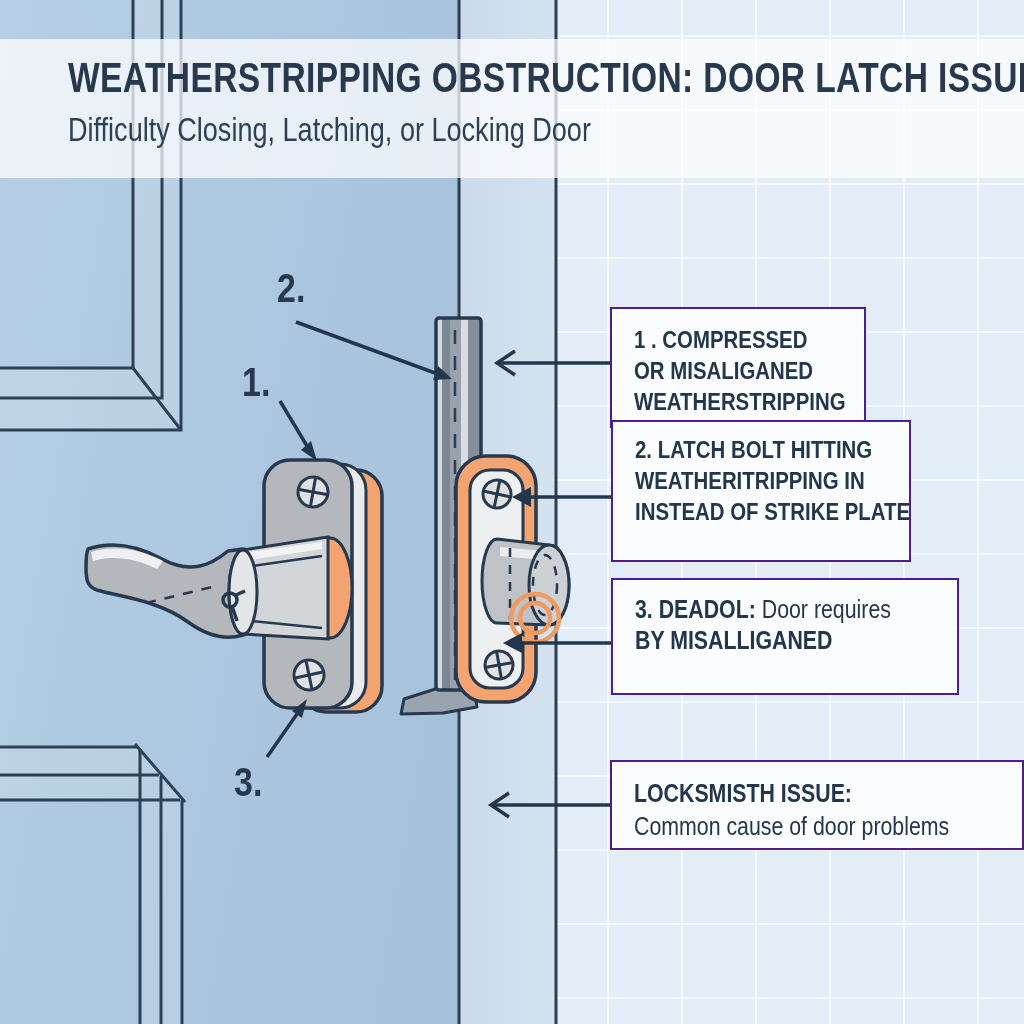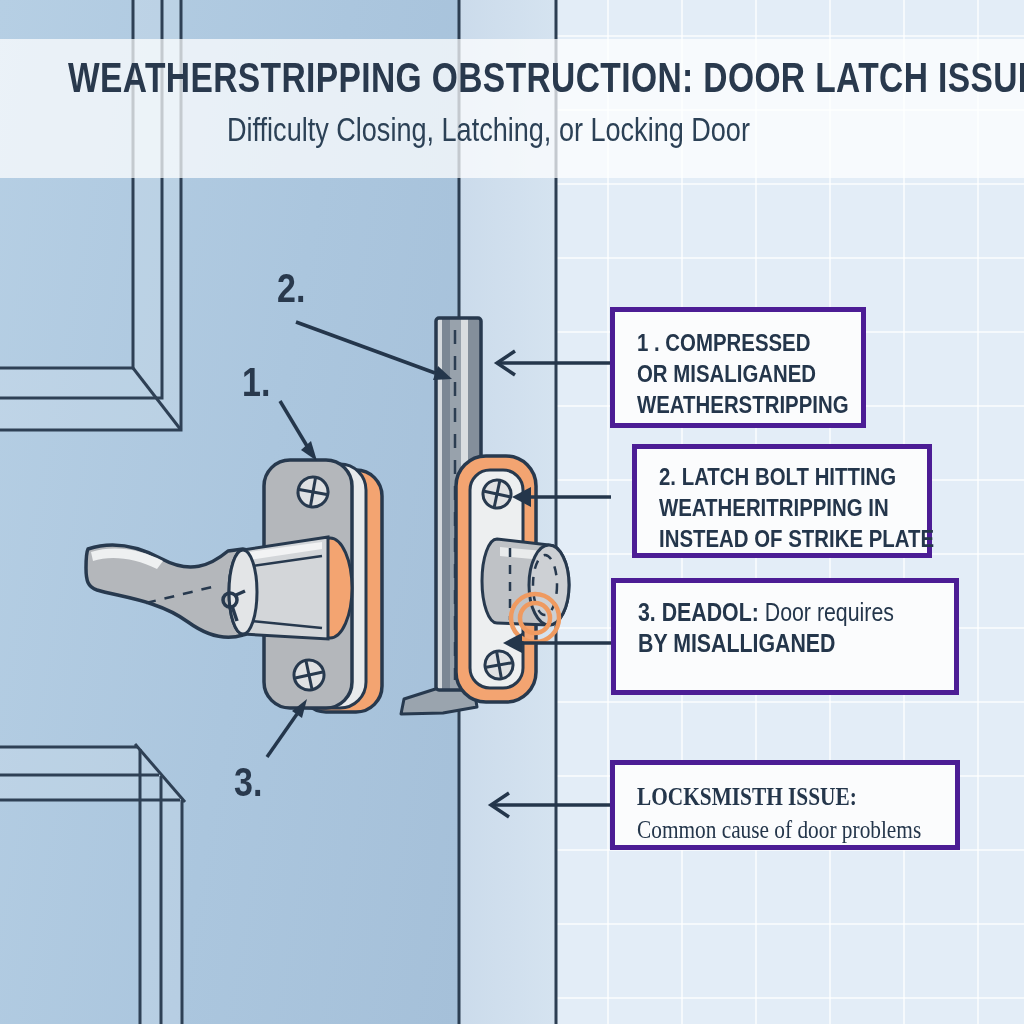--- a/index.html
+++ b/index.html
@@ -31,36 +31,36 @@
   .banner{
     position:absolute;left:0;top:39px;width:1024px;height:139px;
     background:rgba(255,255,255,0.72);z-index:3;
     padding-left:68px;box-sizing:border-box;
   }
   .title{
     margin-top:14px;font-size:43px;font-weight:700;letter-spacing:.5px;
     color:#29394d;white-space:nowrap;
   }
   .subtitle{
-    margin-top:9px;font-size:33px;font-weight:400;color:#2c4156;white-space:nowrap;text-align:center;
+    margin-top:9px;font-size:33px;font-weight:400;color:#2c4156;white-space:nowrap;
   }
   .cond{display:inline-block;transform:scaleX(0.78);transform-origin:0 50%;white-space:nowrap;}
   .cond85{display:inline-block;transform:scaleX(0.85);transform-origin:0 50%;white-space:nowrap;}
   .cond82{display:inline-block;transform:scaleX(0.82);transform-origin:0 50%;white-space:nowrap;}
   
   .fg-svg{z-index:4;}
   
   .callout{
-    position:absolute;z-index:5;background:#fbfcfd;border:5px solid #4c1d95;
+    position:absolute;z-index:5;background:#fbfcfd;border:2px solid #4c1d95;
     box-sizing:border-box;padding:12px 0 0 22px;
   }
   .co1{left:610px;top:307px;width:256px;height:121px;padding-top:15px;}
-  .co2{left:611px;top:444px;width:300px;height:114px;margin-left:21px;}
+  .co2{left:611px;top:420px;width:300px;height:142px;}
   .co3{left:611px;top:578px;width:348px;height:117px;padding-top:14px;}
-  .co4{left:610px;top:760px;width:350px;height:90px;padding-top:15px;font-family:Liberation Serif, serif;}
+  .co4{left:610px;top:760px;width:414px;height:90px;padding-top:15px;}
   .callout .line{font-size:24px;line-height:31px;font-weight:700;color:#24364b;}
   .co3 .line,.co4 .line{font-size:26px;line-height:31px;font-weight:400;}
   .co4 .line{line-height:33px;}
   .callout .line strong{font-weight:700;}
   
   .num{
     position:absolute;z-index:5;font-size:40px;font-weight:700;color:#29394d;
   }
   .num-1{left:242px;top:360px;}
   .num-2{left:277px;top:266px;}

